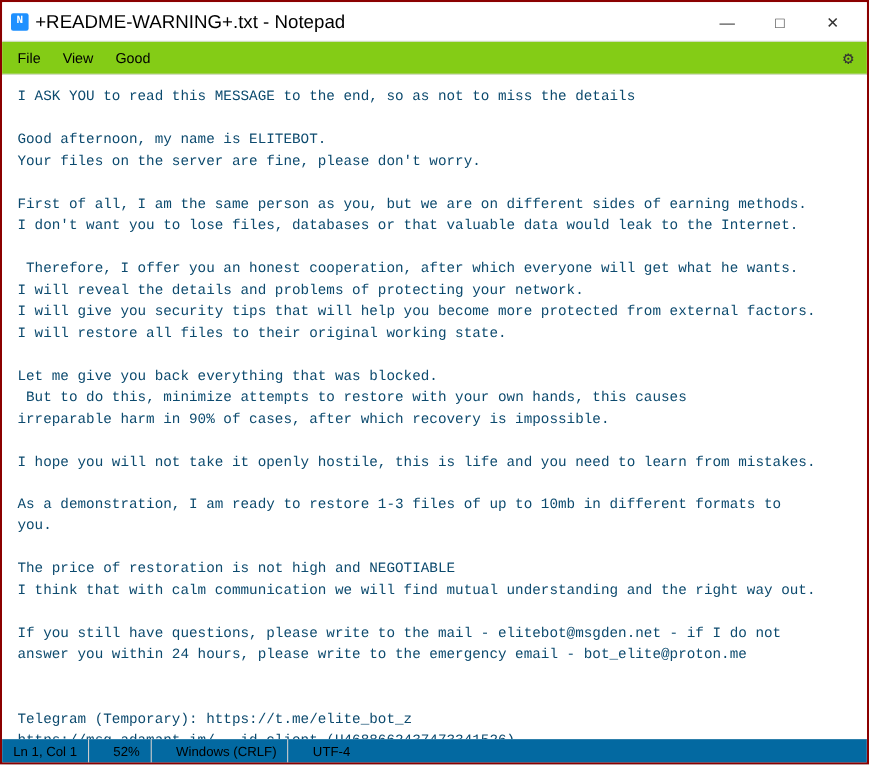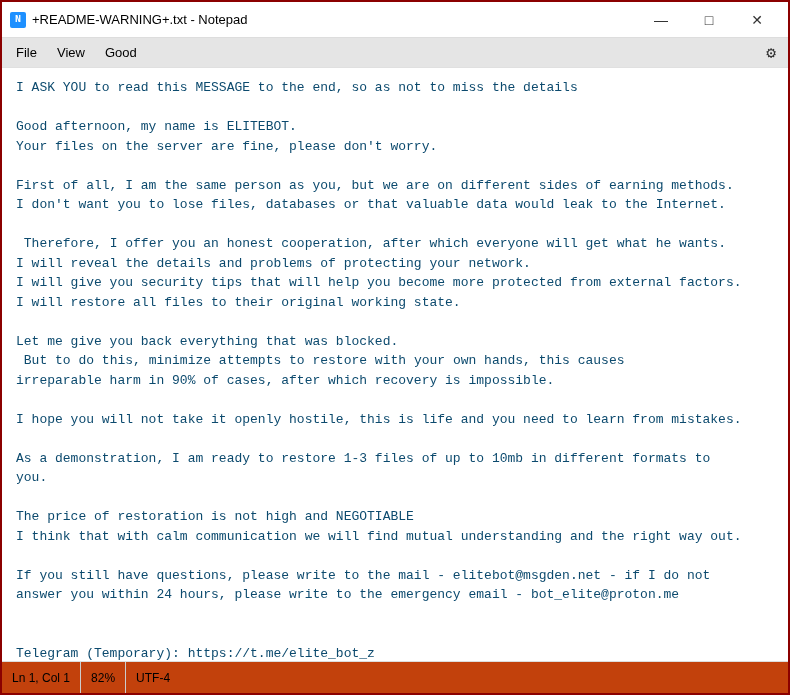--- a/index.html
+++ b/index.html
@@ -50,21 +50,21 @@
       font-size: 10px;
       color: white;
       font-weight: bold;
       border-radius: 2px;
       flex-shrink: 0;
     }
 
     .title-bar-text {
       flex: 1;
       font-family: 'Segoe UI', Arial, sans-serif;
-      font-size: 13px;
+      font-size: 17px;
       color: #000;
     }
 
     .title-bar-controls {
       display: flex;
       gap: 2px;
     }
 
     .title-bar-btn {
       width: 46px;
@@ -79,21 +79,21 @@
       color: #333;
       border-radius: 2px;
     }
 
     .menu-bar {
       display: flex;
       align-items: center;
       padding: 2px 4px;
       border-bottom: 1px solid #e0e0e0;
       height: 30px;
-      background: #e5e5e5;
+      background: #84cc16;
     }
 
     .menu-item {
       font-family: 'Segoe UI', Arial, sans-serif;
       font-size: 13px;
       padding: 3px 10px;
       cursor: pointer;
       border-radius: 3px;
       color: #000;
     }
@@ -115,28 +115,28 @@
       font-size: 13px;
       line-height: 1.5;
       color: #0c4a6e;
       white-space: pre-wrap;
       word-wrap: break-word;
     }
 
     .status-bar {
       display: flex;
       align-items: center;
-      height: 32px;
-      background: #c2410c;
+      height: 22px;
+      background: #0369a1;
       border-top: 1px solid #ddd;
       padding: 0 10px;
       font-family: 'Segoe UI', Arial, sans-serif;
       font-size: 12px;
       color: #000;
-      gap: 0;
+      gap: 12px;
     }
 
     .status-item {
       padding: 0 10px;
       border-right: 1px solid #ccc;
       height: 100%;
       display: flex;
       align-items: center;
     }
 
@@ -200,16 +200,17 @@
 If you still have questions, please write to the mail - elitebot@msgden.net - if I do not
 answer you within 24 hours, please write to the emergency email - bot_elite@proton.me
 
 
 Telegram (Temporary): https://t.me/elite_bot_z
 https://msg.adamant.im/ - id client (U4688662437473341526)
 Request a demo video of the recovery in the telegram or by mail</div>
 
   <div class="status-bar">
     <span class="status-item">Ln 1, Col 1</span>
-    <span class="status-item">82%</span>
+    <span class="status-item">52%</span>
+    <span class="status-item">Windows (CRLF)</span>
     <span class="status-item">UTF-4</span>
   </div>
 </div>
 
 </body></html>

